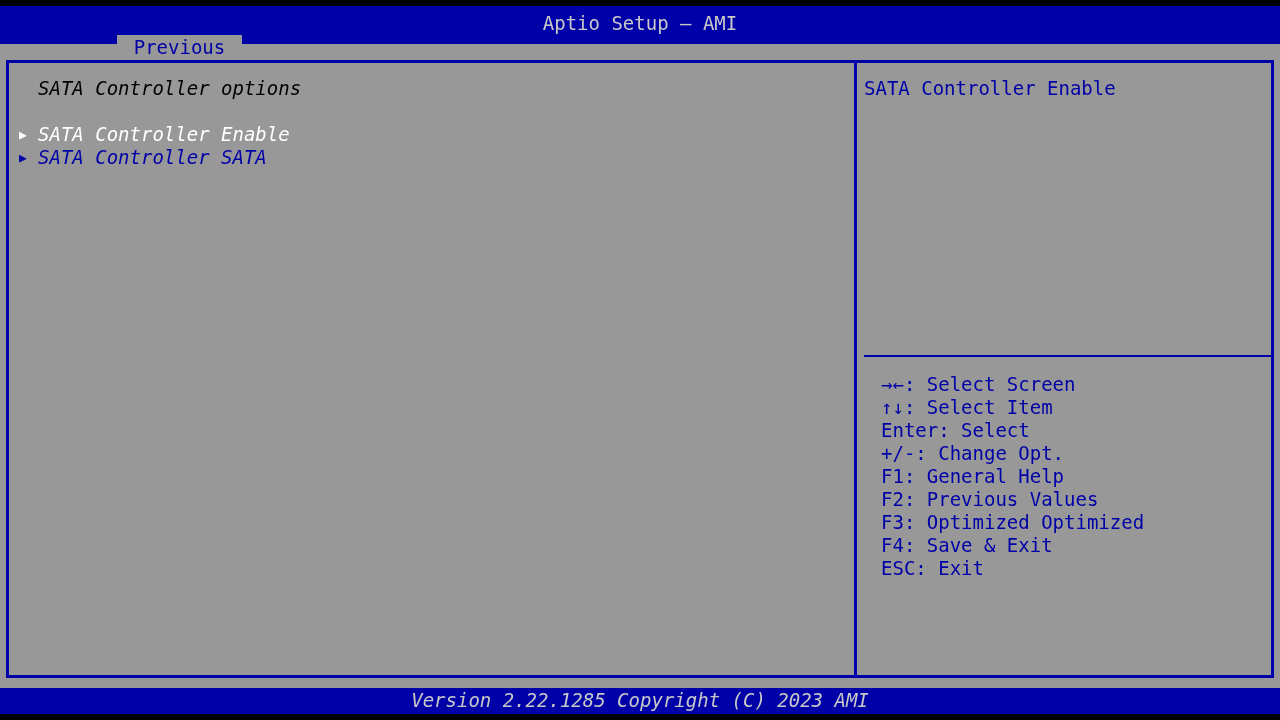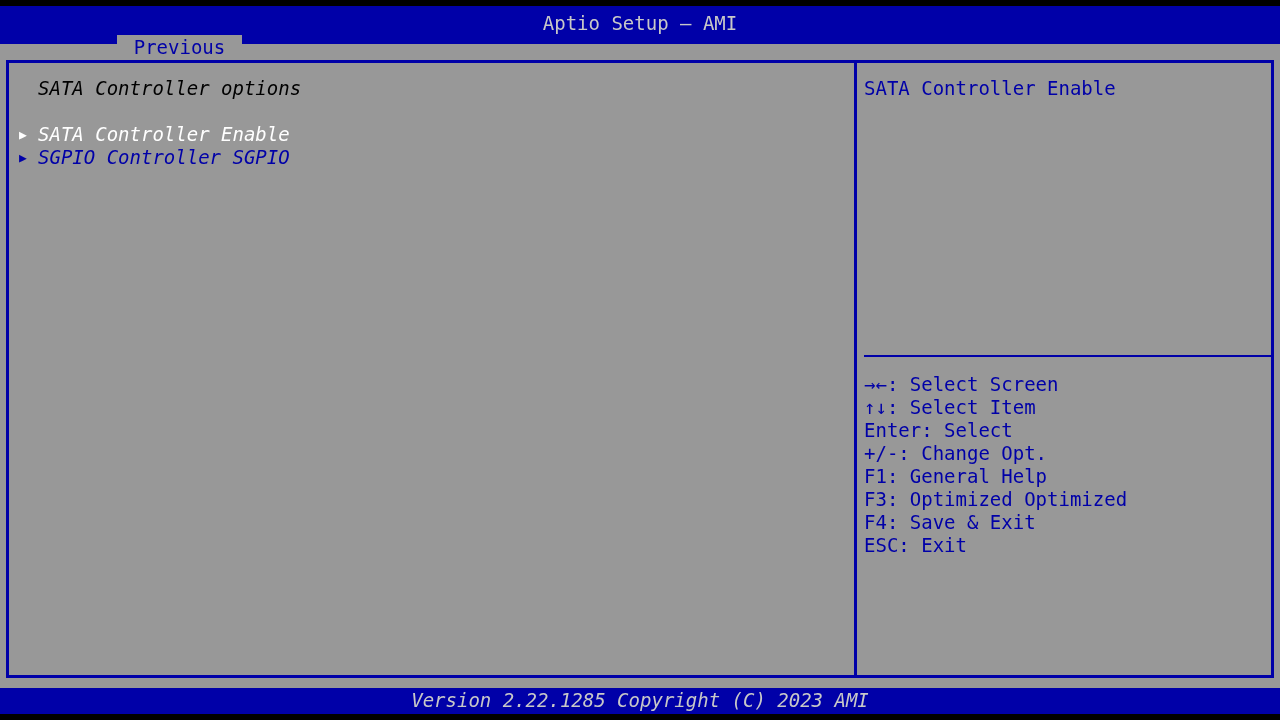--- a/index.html
+++ b/index.html
@@ -133,20 +133,21 @@
     position: absolute;
     left: 7px; top: 310px;
     width: 410px;
   }
   .legend-row {
     font-size: 19px;
     line-height: 23px;
     height: 23px;
     color: #0000a8;
     white-space: pre;
+    margin-left: 17px;
   }
 
   
   .footer {
     position: absolute;
     left: 0; top: 688px;
     width: 1280px; height: 26px;
     background: #0000a8;
     font-style: italic;
   }
@@ -187,36 +188,37 @@
         <span class="label">SATA Controller options</span>
       </div>
 
       <div class="row item-selected" style="top:60px;">
         <span class="arrow">▶</span>
         <span class="label">SATA Controller Enable</span>
       </div>
 
       <div class="row item-normal" style="top:83px;">
         <span class="arrow">▶</span>
-        <span class="label">SGPIO Controller SGPIO</span>
+        <span class="label">SATA Controller SATA</span>
       </div>
 
     </div>
 
     <div class="vdivider"></div>
 
     <div class="right-pane">
       <div class="help-title">SATA Controller Enable</div>
       <div class="hdivider"></div>
       <div class="legend">
         <div class="legend-row">→←: Select Screen</div>
         <div class="legend-row">↑↓: Select Item</div>
         <div class="legend-row">Enter: Select</div>
         <div class="legend-row">+/-: Change Opt.</div>
         <div class="legend-row">F1: General Help</div>
+        <div class="legend-row">F2: Previous Values</div>
         <div class="legend-row">F3: Optimized Optimized</div>
         <div class="legend-row">F4: Save &amp; Exit</div>
         <div class="legend-row">ESC: Exit</div>
       </div>
     </div>
 
   </div>
 
   <div class="footer">
     <div class="footer-text">Version 2.22.1285 Copyright (C) 2023 AMI</div>

